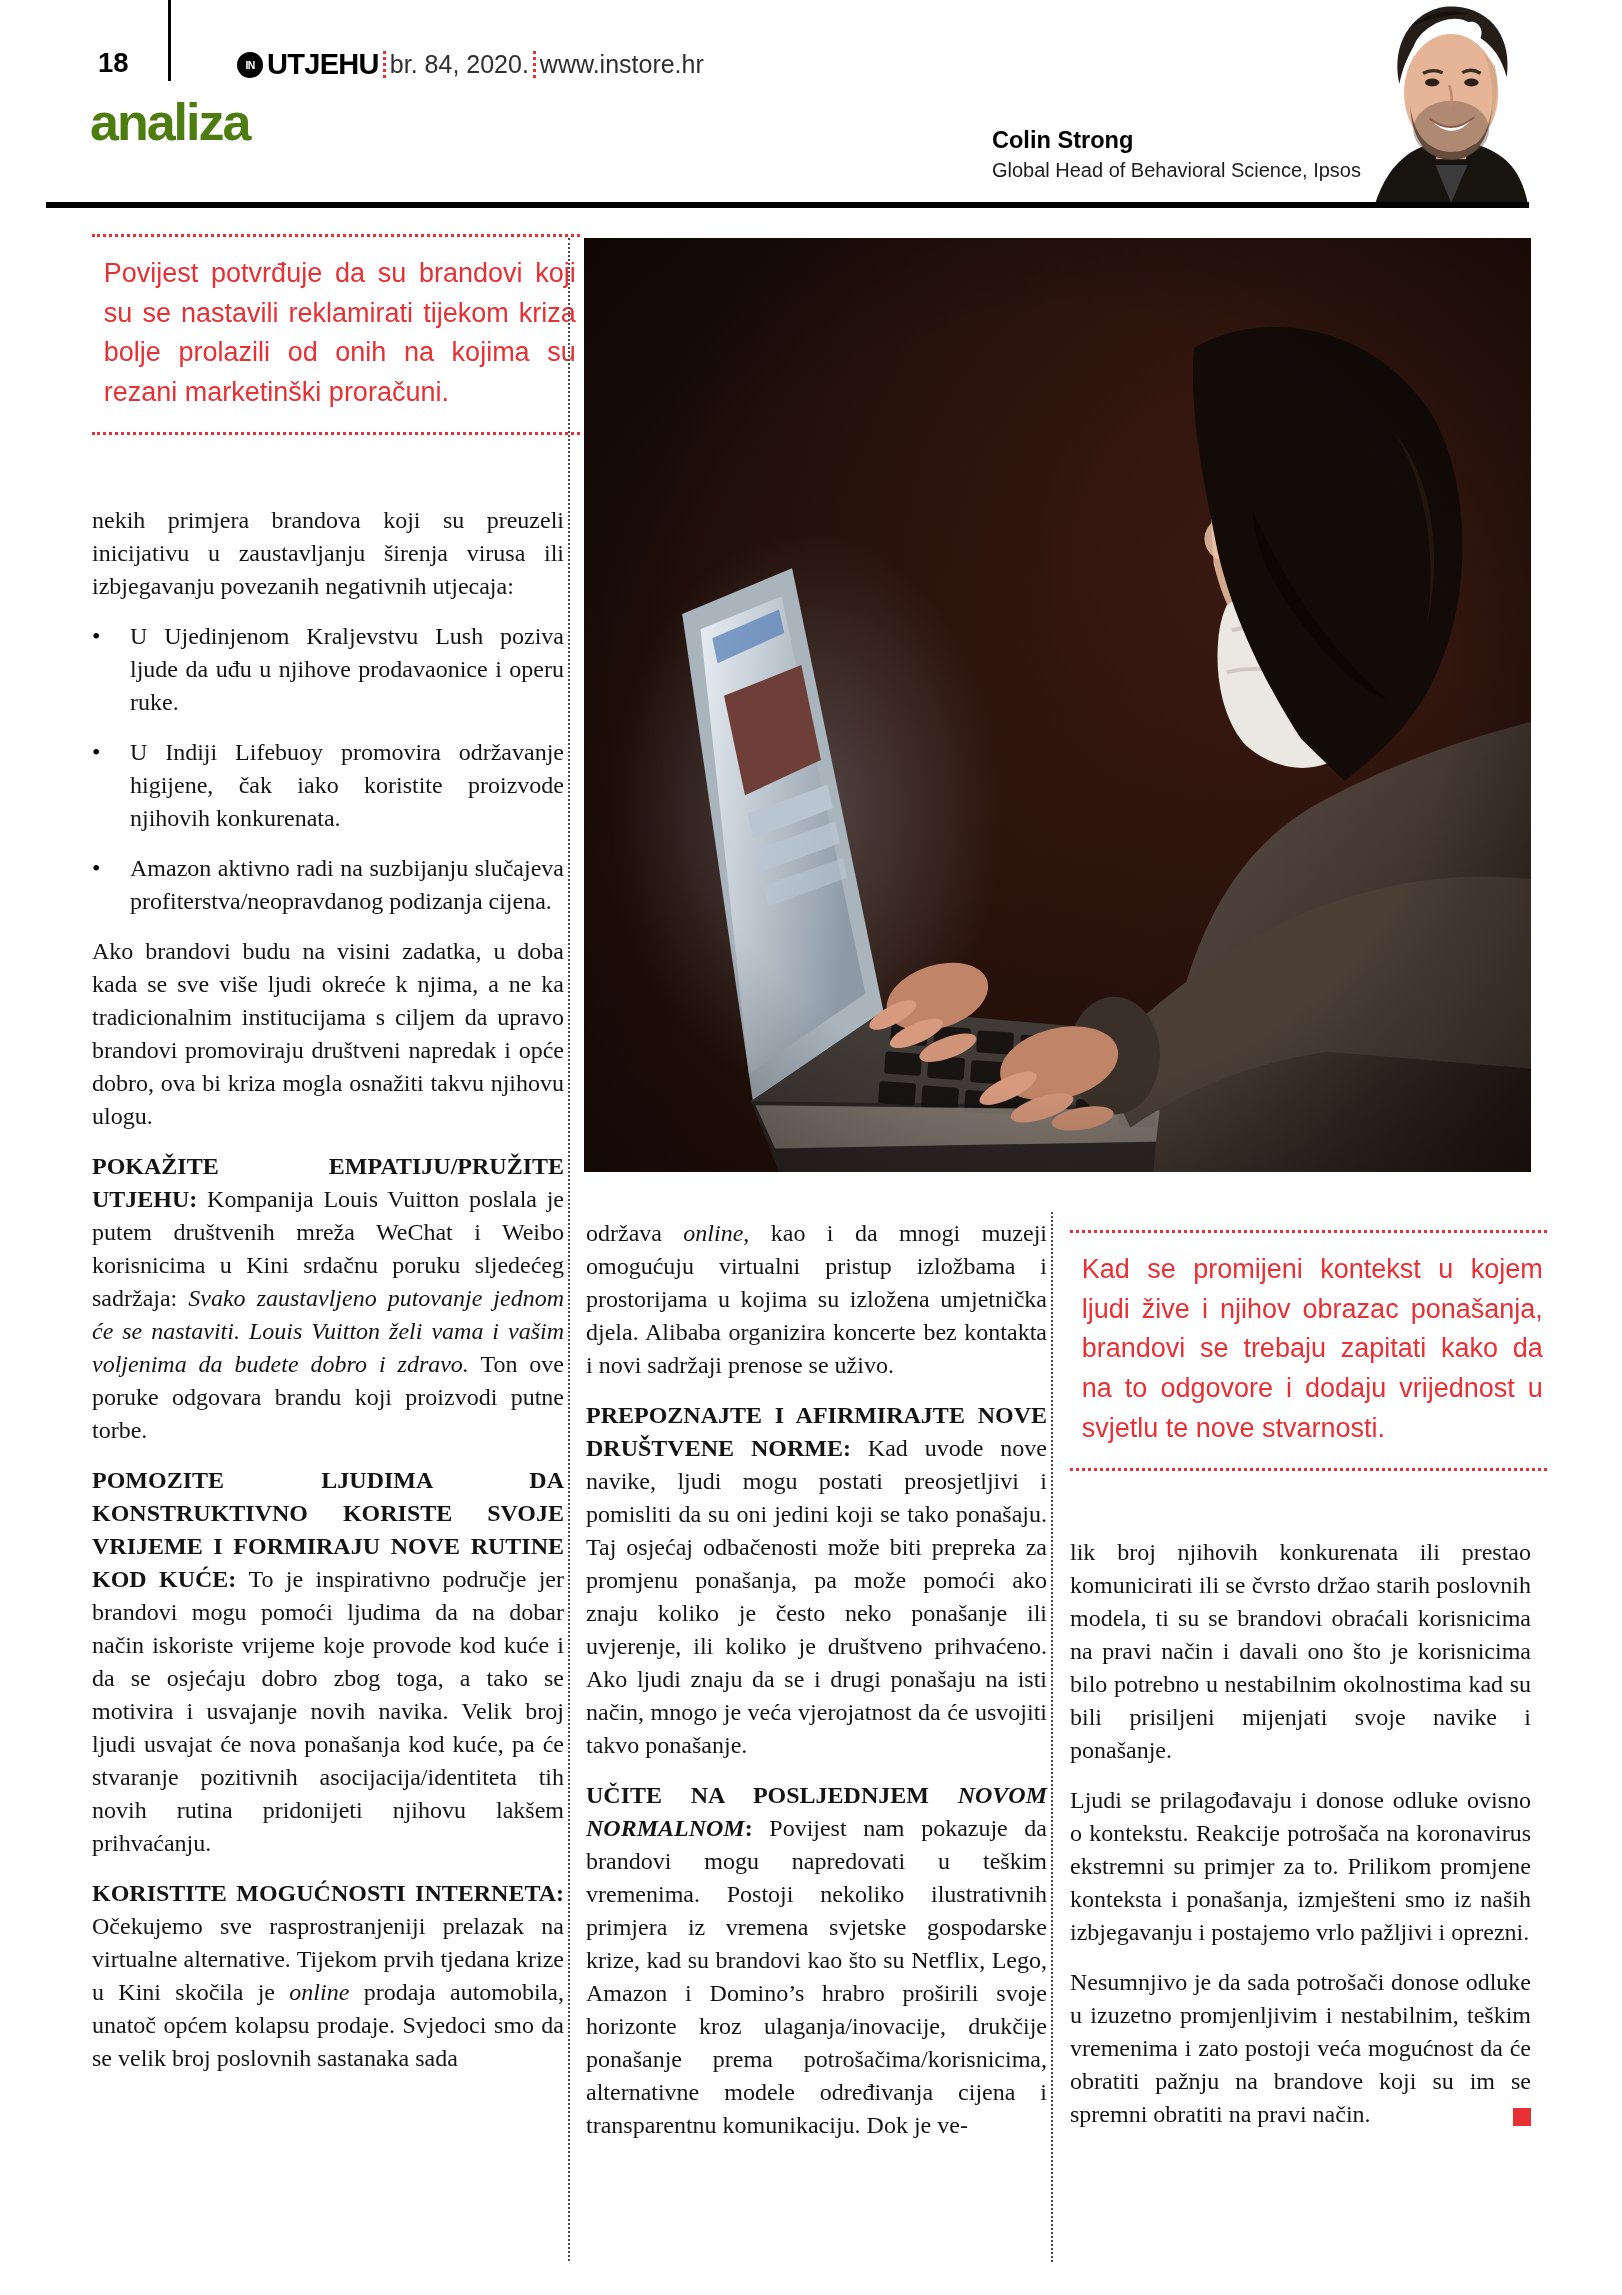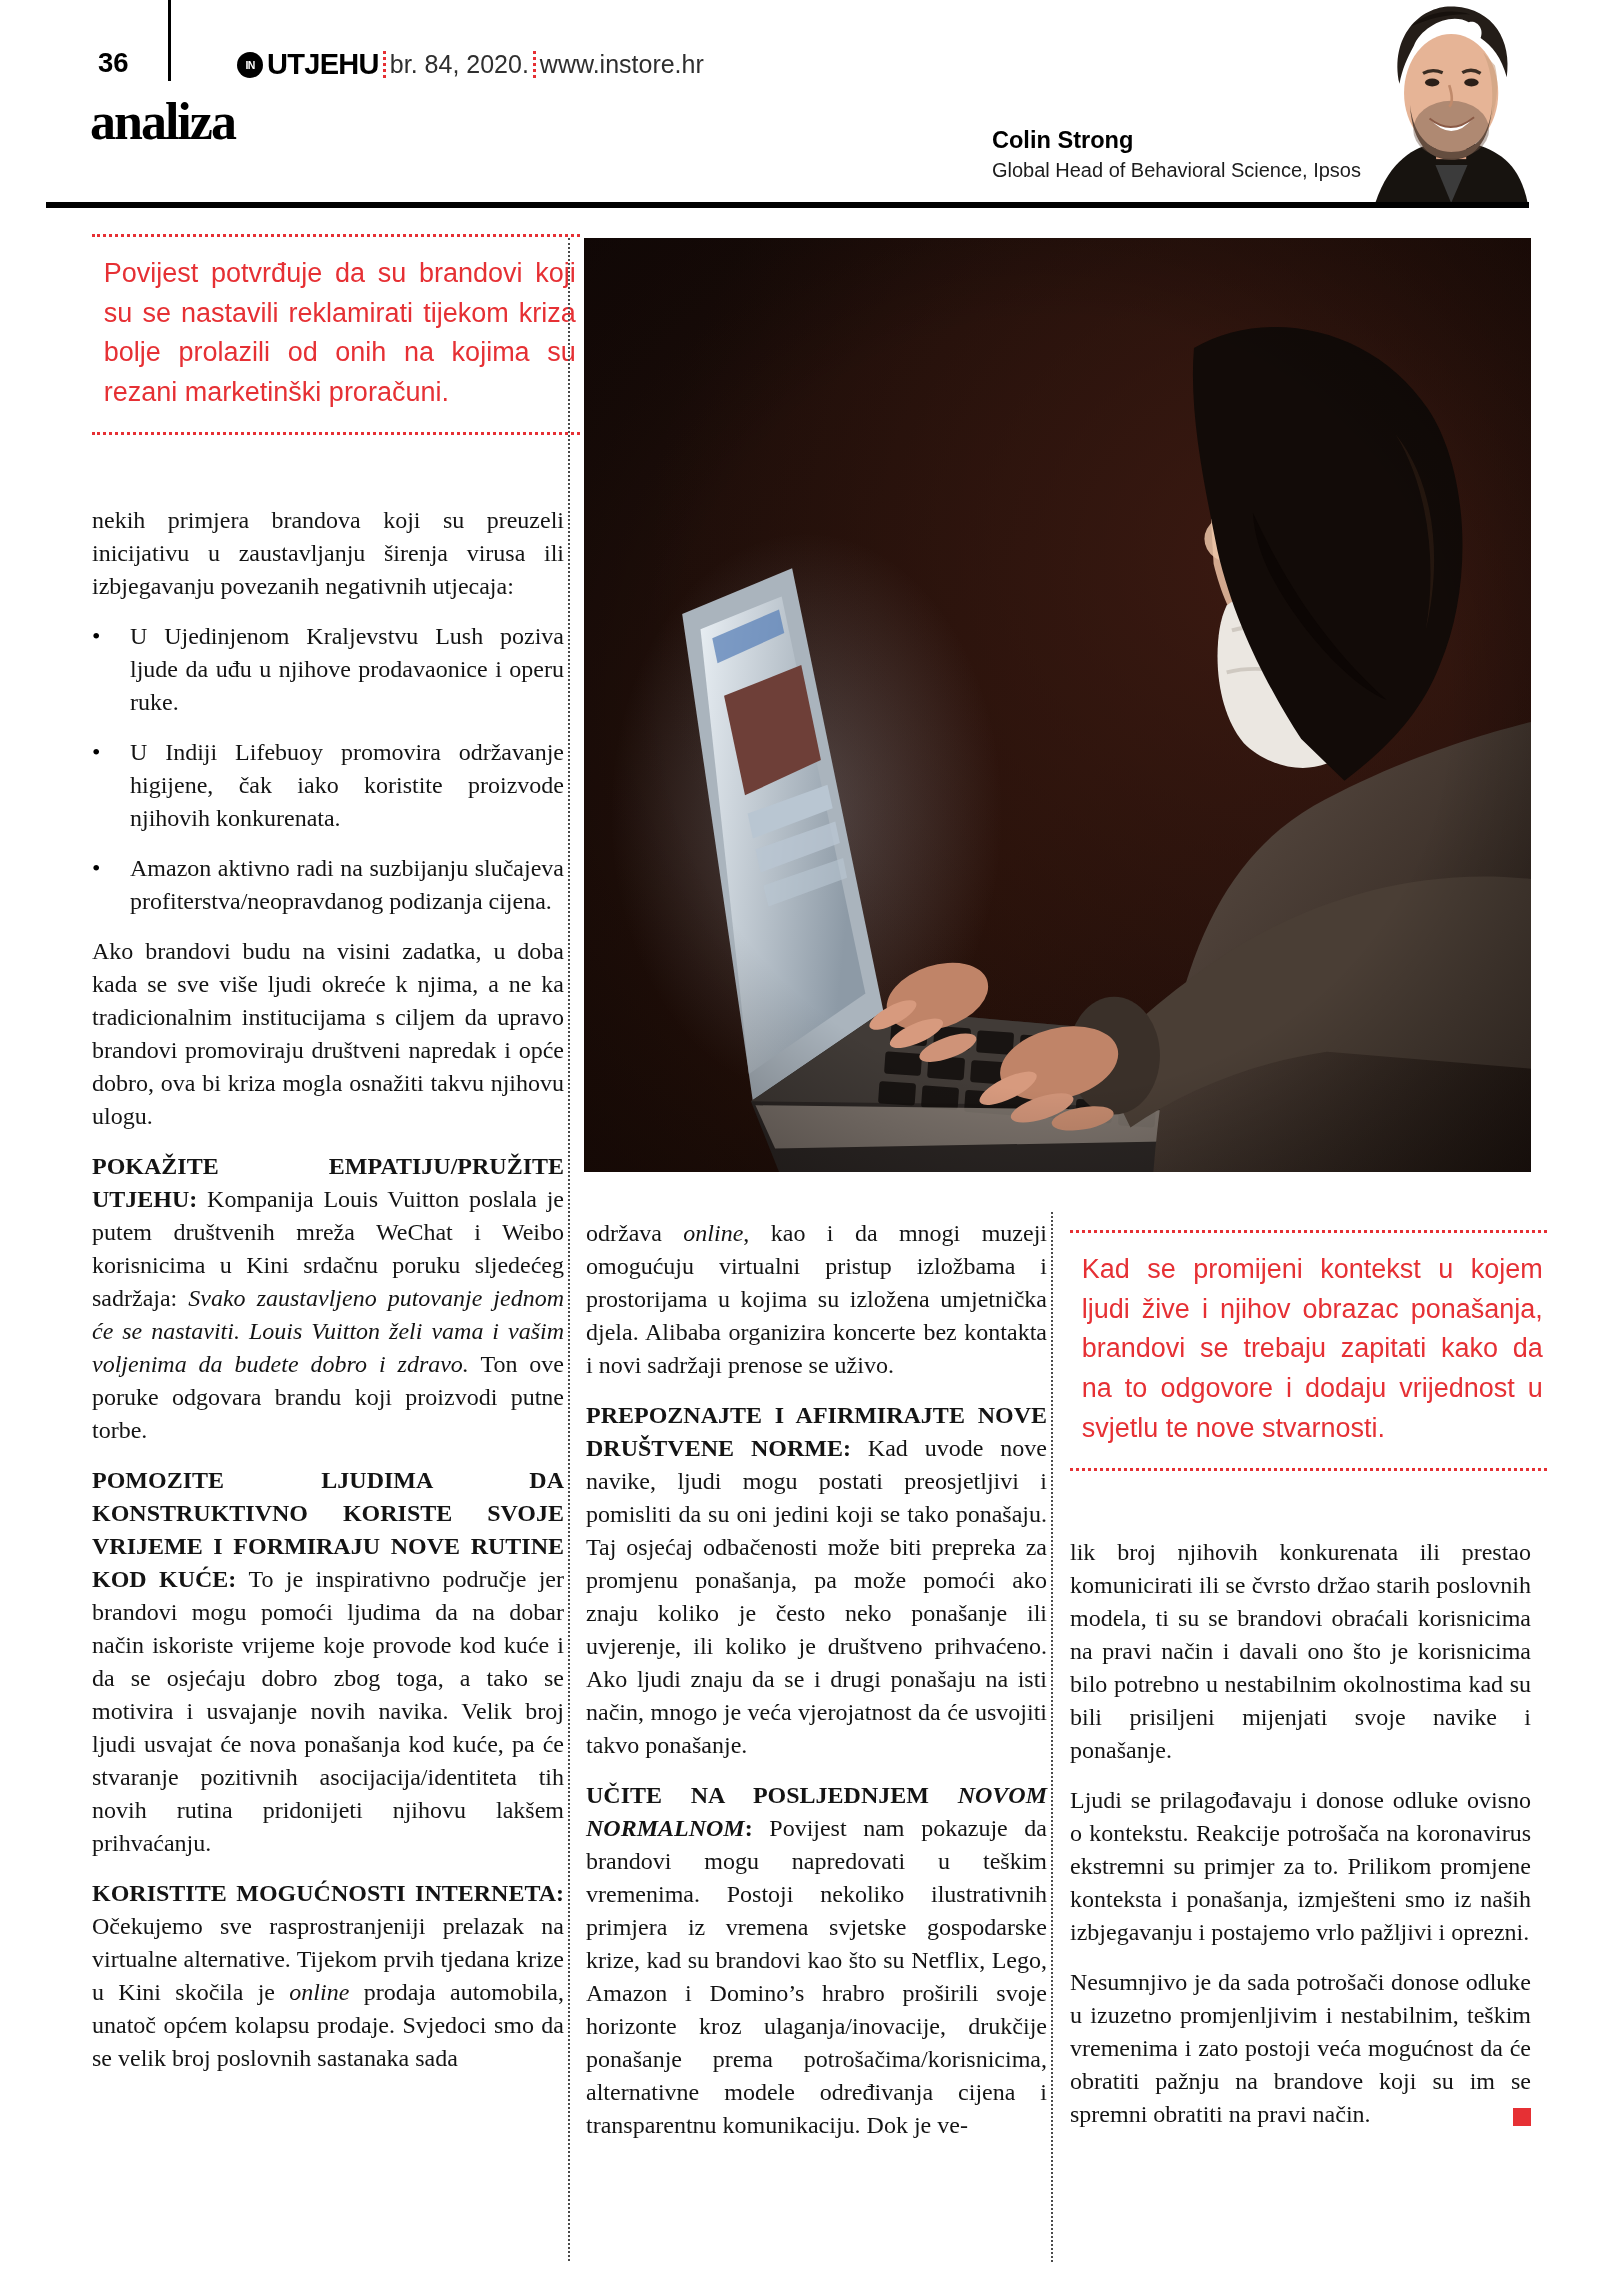--- a/index.html
+++ b/index.html
@@ -16,22 +16,22 @@
   .logo-row{left:237px;top:48px;display:flex;align-items:center;gap:4px;}
   .logo-circle{width:26px;height:26px;border-radius:50%;background:#000;color:#fff;
     display:flex;align-items:center;justify-content:center;
     font-family:"Liberation Sans",sans-serif;font-weight:bold;font-size:10.5px;letter-spacing:-0.7px;}
   .logo-store{font-family:"Liberation Sans",sans-serif;font-weight:900;font-size:29px;
     letter-spacing:-0.7px;color:#000;}
   .dotsep-v{width:0;height:27.5px;border-left:3.3px dotted #e63034;}
   .head-meta{font-family:"Liberation Sans",sans-serif;font-size:25px;color:#2f2f2f;letter-spacing:0;}
 
   
-  .section-title{left:90px;top:92px;font-family:Liberation Serif, serif;
-    font-weight:900;font-size:52px;letter-spacing:-2px;color:#000000;}
+  .section-title{left:90px;top:92px;font-family:Liberation Sans, sans-serif;
+    font-weight:900;font-size:52px;letter-spacing:-2px;color:#4d7c0f;}
   .author-block{right:262px;top:127px;text-align:left;font-family:"Liberation Sans",sans-serif;}
   .author-name{font-weight:bold;font-size:23.6px;color:#000;}
   .author-title{font-size:20px;color:#1c1c1c;margin-top:5px;}
   .mast-rule{left:46px;top:202px;width:1483px;height:5.9px;background:#000;}
   .portrait{left:1372px;top:0;width:157px;height:203px;}
 
   
   .pullquote{border-top:3.9px dotted #e63034;border-bottom:3.9px dotted #e63034;
     color:#e63034;font-family:"Liberation Sans",sans-serif;font-size:27px;line-height:1.47;
     padding:17px 3.9px 19.6px 11.8px;text-align:justify;}
@@ -59,21 +59,21 @@
   .b{font-weight:bold;}
   .i{font-style:italic;}
   .endsq{display:inline-block;width:17.7px;height:17.7px;background:#e63034;
     position:absolute;right:0;bottom:5.2px;}
   .col-right{position:absolute;}
   .col-right .para:last-child{position:relative;padding-right:0;font-family:Liberation Serif, serif;}
 </style>
 </head>
 <body>
 
-<div class="abs page-num">36</div>
+<div class="abs page-num">18</div>
 <div class="abs head-vrule"></div>
 
 <div class="abs logo-row">
   <span class="logo-circle">IN</span>
   <span class="logo-store">UTJEHU</span>
   <span class="dotsep-v"></span>
   <span class="head-meta">br. 84, 2020.</span>
   <span class="dotsep-v"></span>
   <span class="head-meta">www.instore.hr</span>
 </div>

